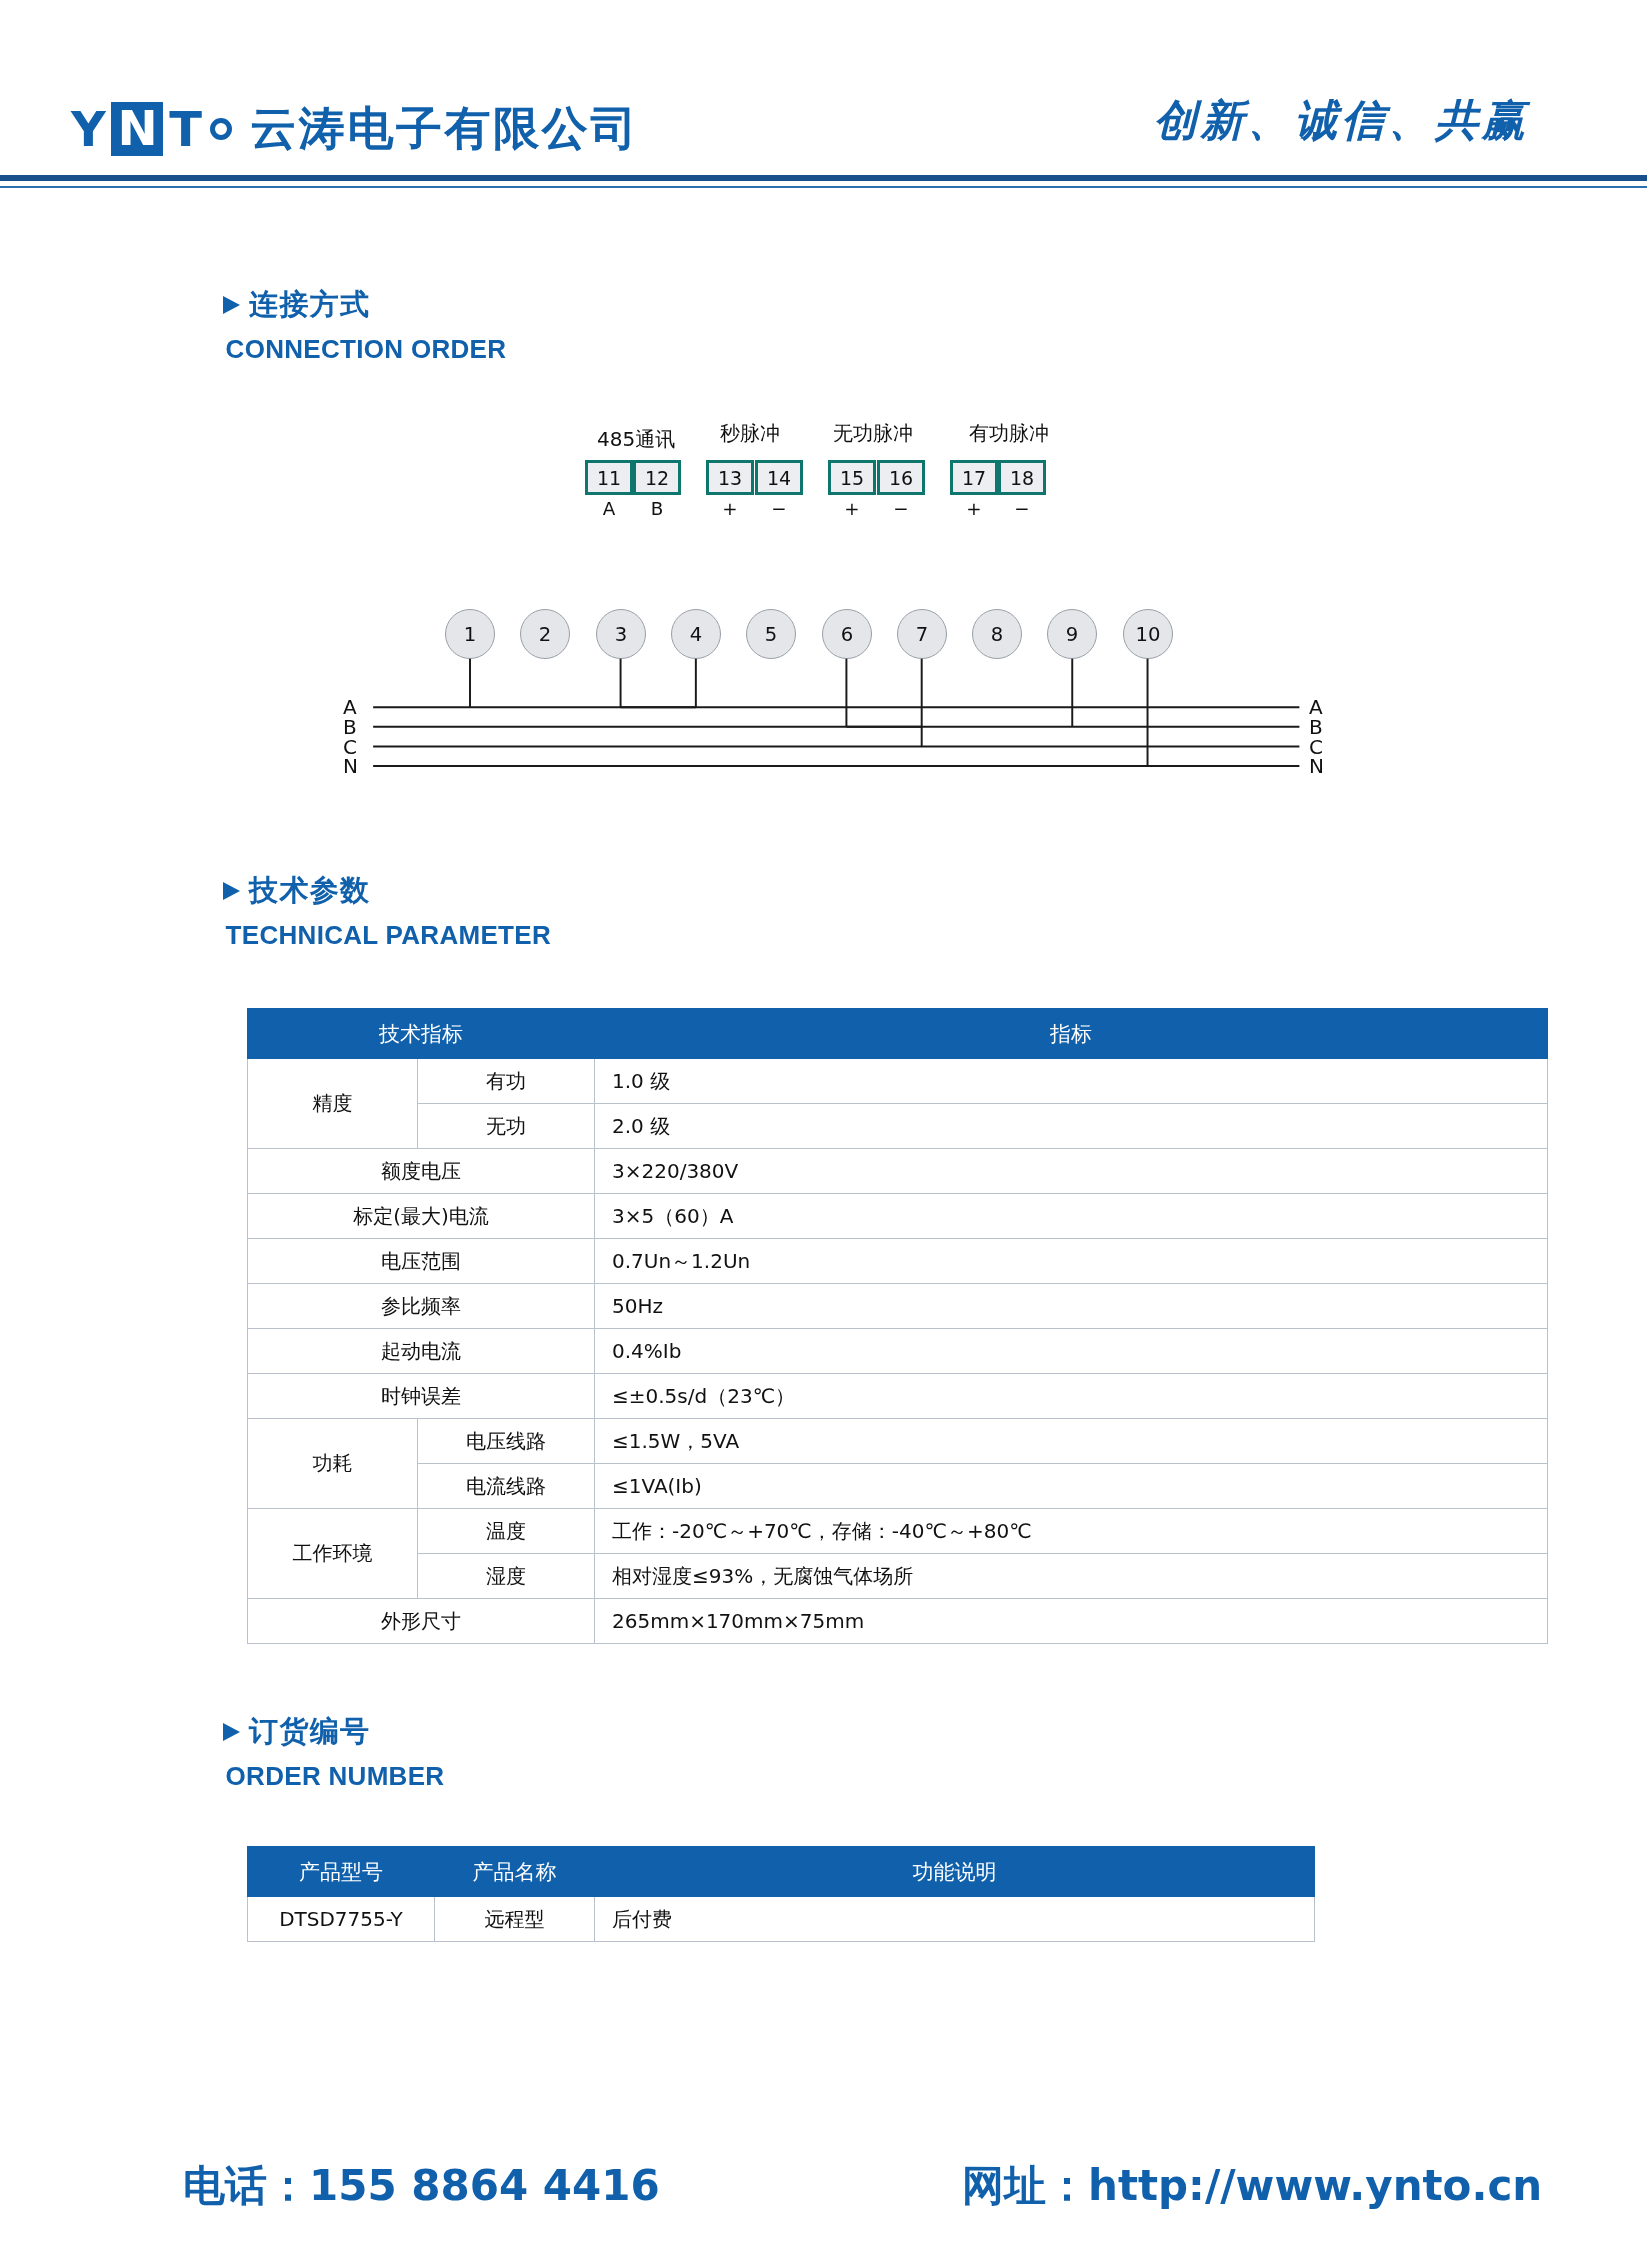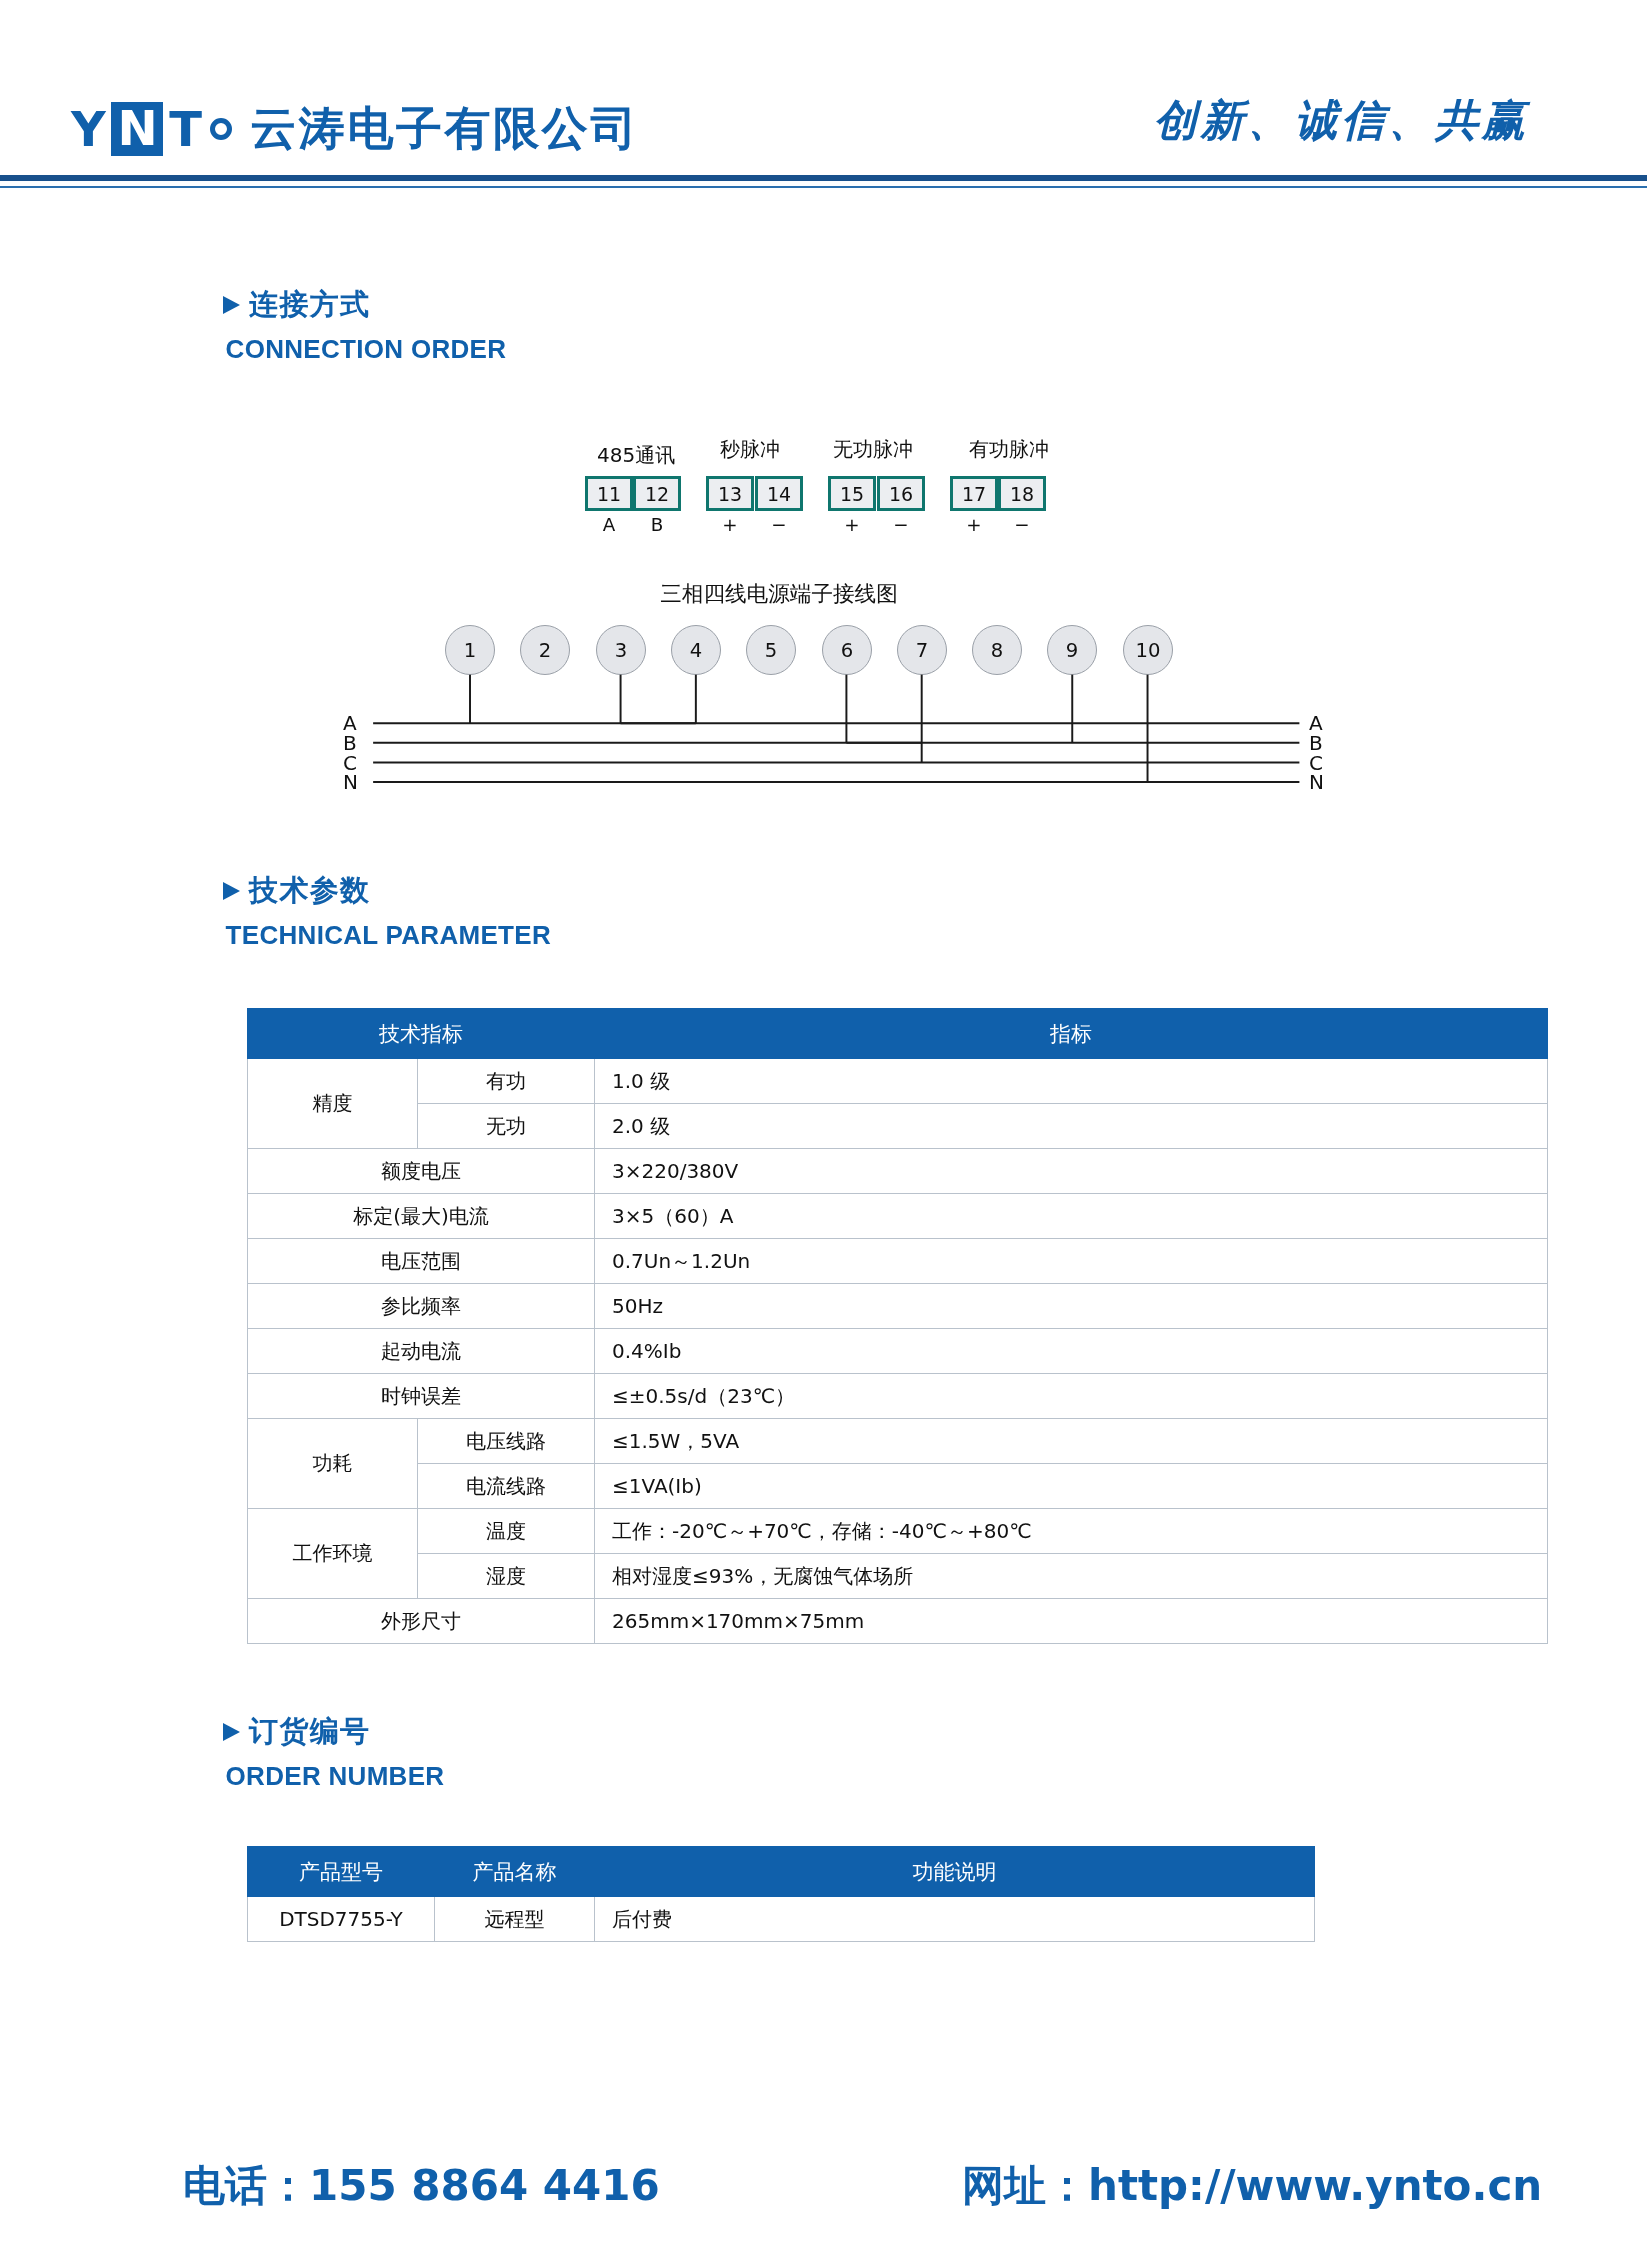--- a/index.html
+++ b/index.html
@@ -126,21 +126,21 @@
     letter-spacing: 0.3px;
     margin-top: 9.2px;
     margin-left: 2.6px;
     white-space: nowrap;
   }
 
   
   .diagram {
     position: absolute;
     left: 0;
-    top: 422px;
+    top: 406px;
     width: 1558px;
     height: 419px;
   }
   .term-group-label {
     position: absolute;
     font-family: "DejaVu Sans", sans-serif;
     font-size: 20px;
     color: #111;
     white-space: nowrap;
   }
@@ -292,21 +292,20 @@
 
   <div class="term-sub" style="left:585px; top:92px;">A</div>
   <div class="term-sub" style="left:633px; top:92px;">B</div>
   <div class="term-sub" style="left:706px; top:92px;">+</div>
   <div class="term-sub" style="left:755px; top:92px;">−</div>
   <div class="term-sub" style="left:828px; top:92px;">+</div>
   <div class="term-sub" style="left:877px; top:92px;">−</div>
   <div class="term-sub" style="left:950px; top:92px;">+</div>
   <div class="term-sub" style="left:998px; top:92px;">−</div>
 
-  <div class="diagram-caption" style="top:157px;">三相四线电源端子接线图</div>
 
   <div class="pin" style="left:445px; top:203px;">1</div>
   <div class="pin" style="left:520px; top:203px;">2</div>
   <div class="pin" style="left:596px; top:203px;">3</div>
   <div class="pin" style="left:671px; top:203px;">4</div>
   <div class="pin" style="left:746px; top:203px;">5</div>
   <div class="pin" style="left:822px; top:203px;">6</div>
   <div class="pin" style="left:897px; top:203px;">7</div>
   <div class="pin" style="left:972px; top:203px;">8</div>
   <div class="pin" style="left:1047px; top:203px;">9</div>

